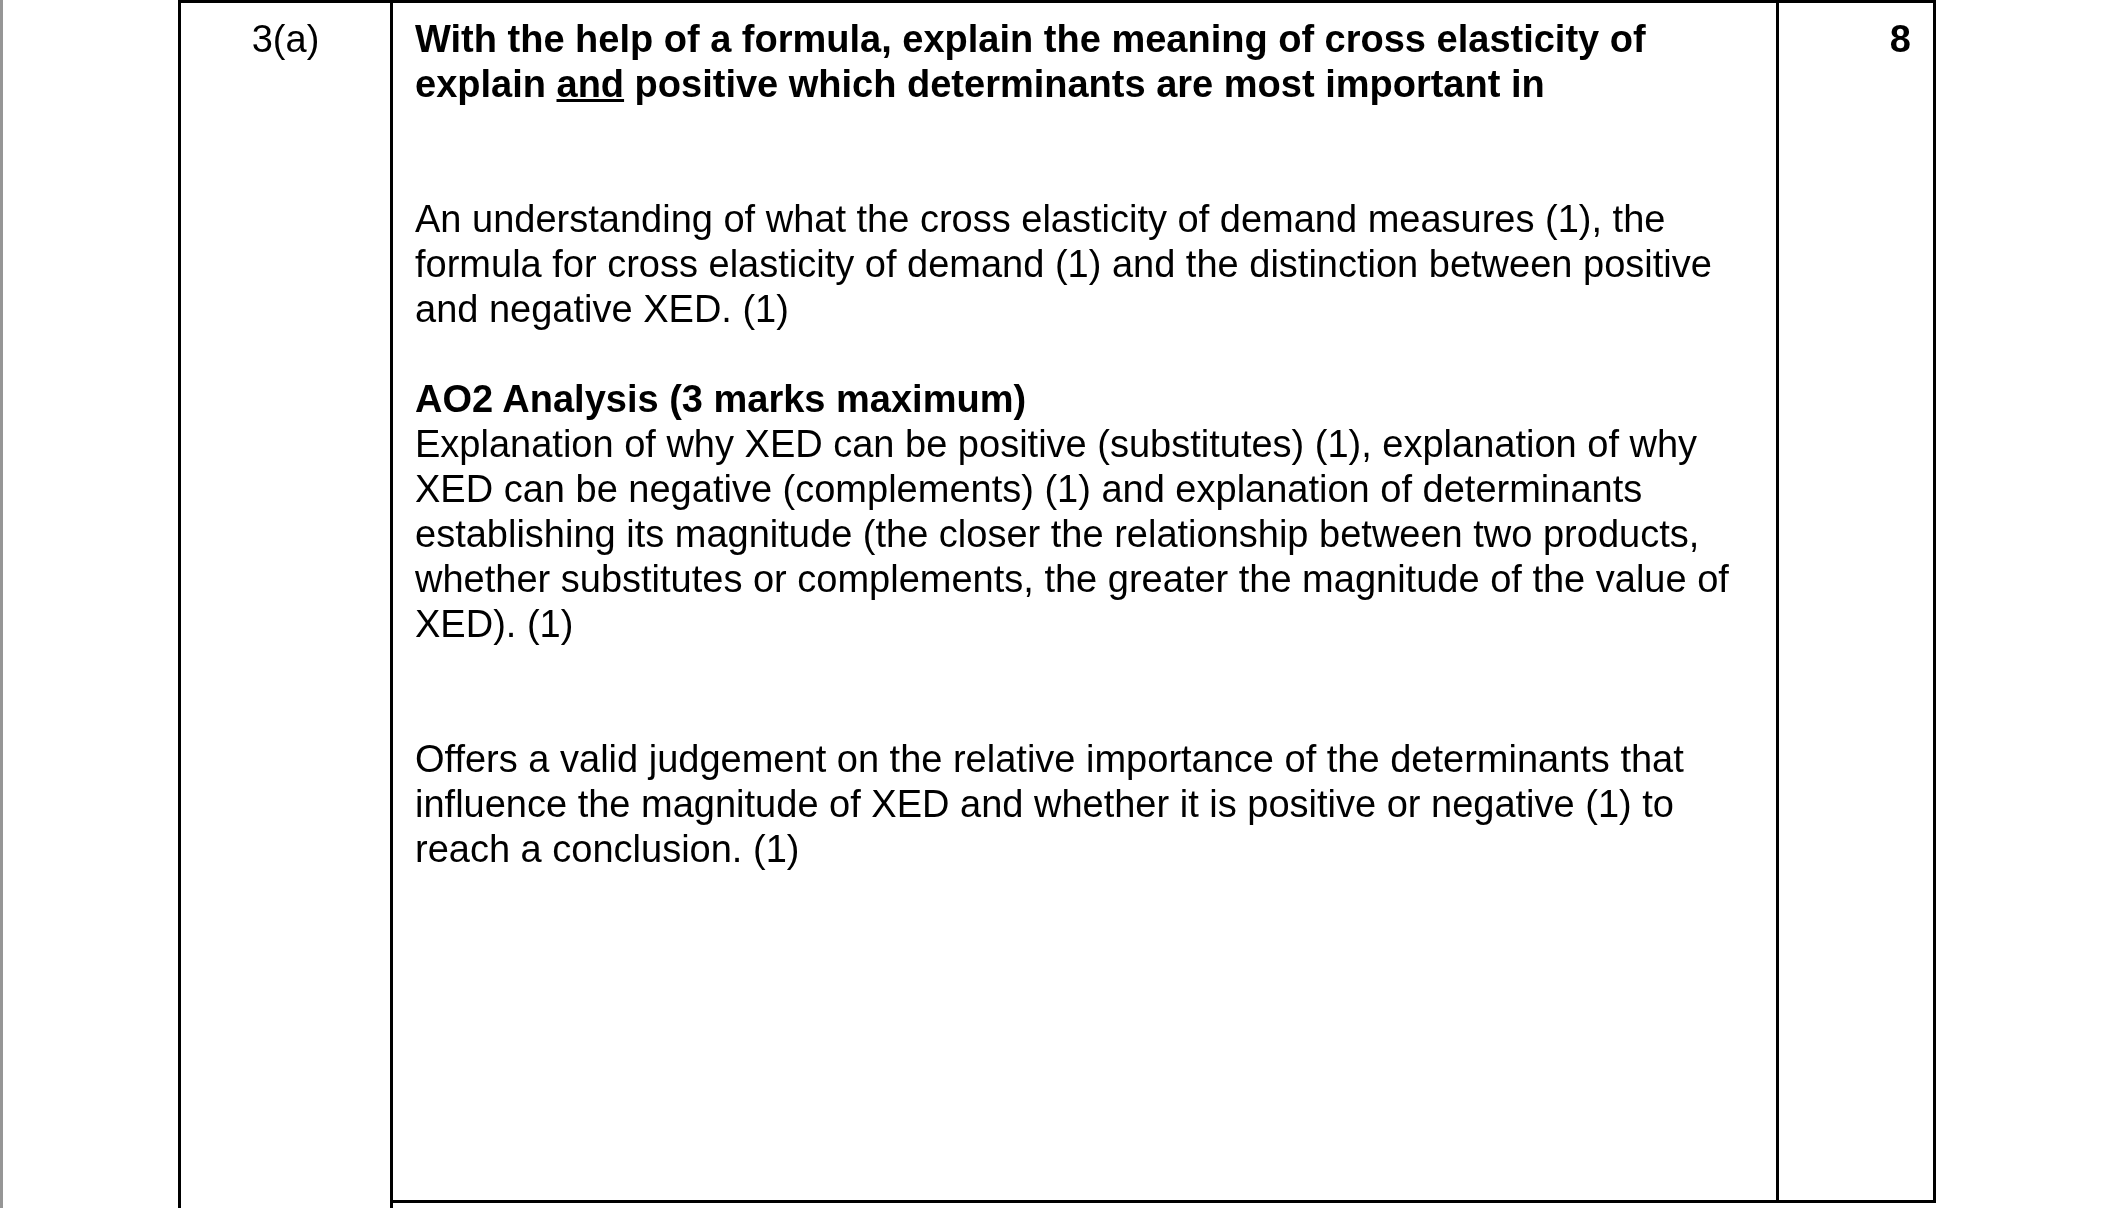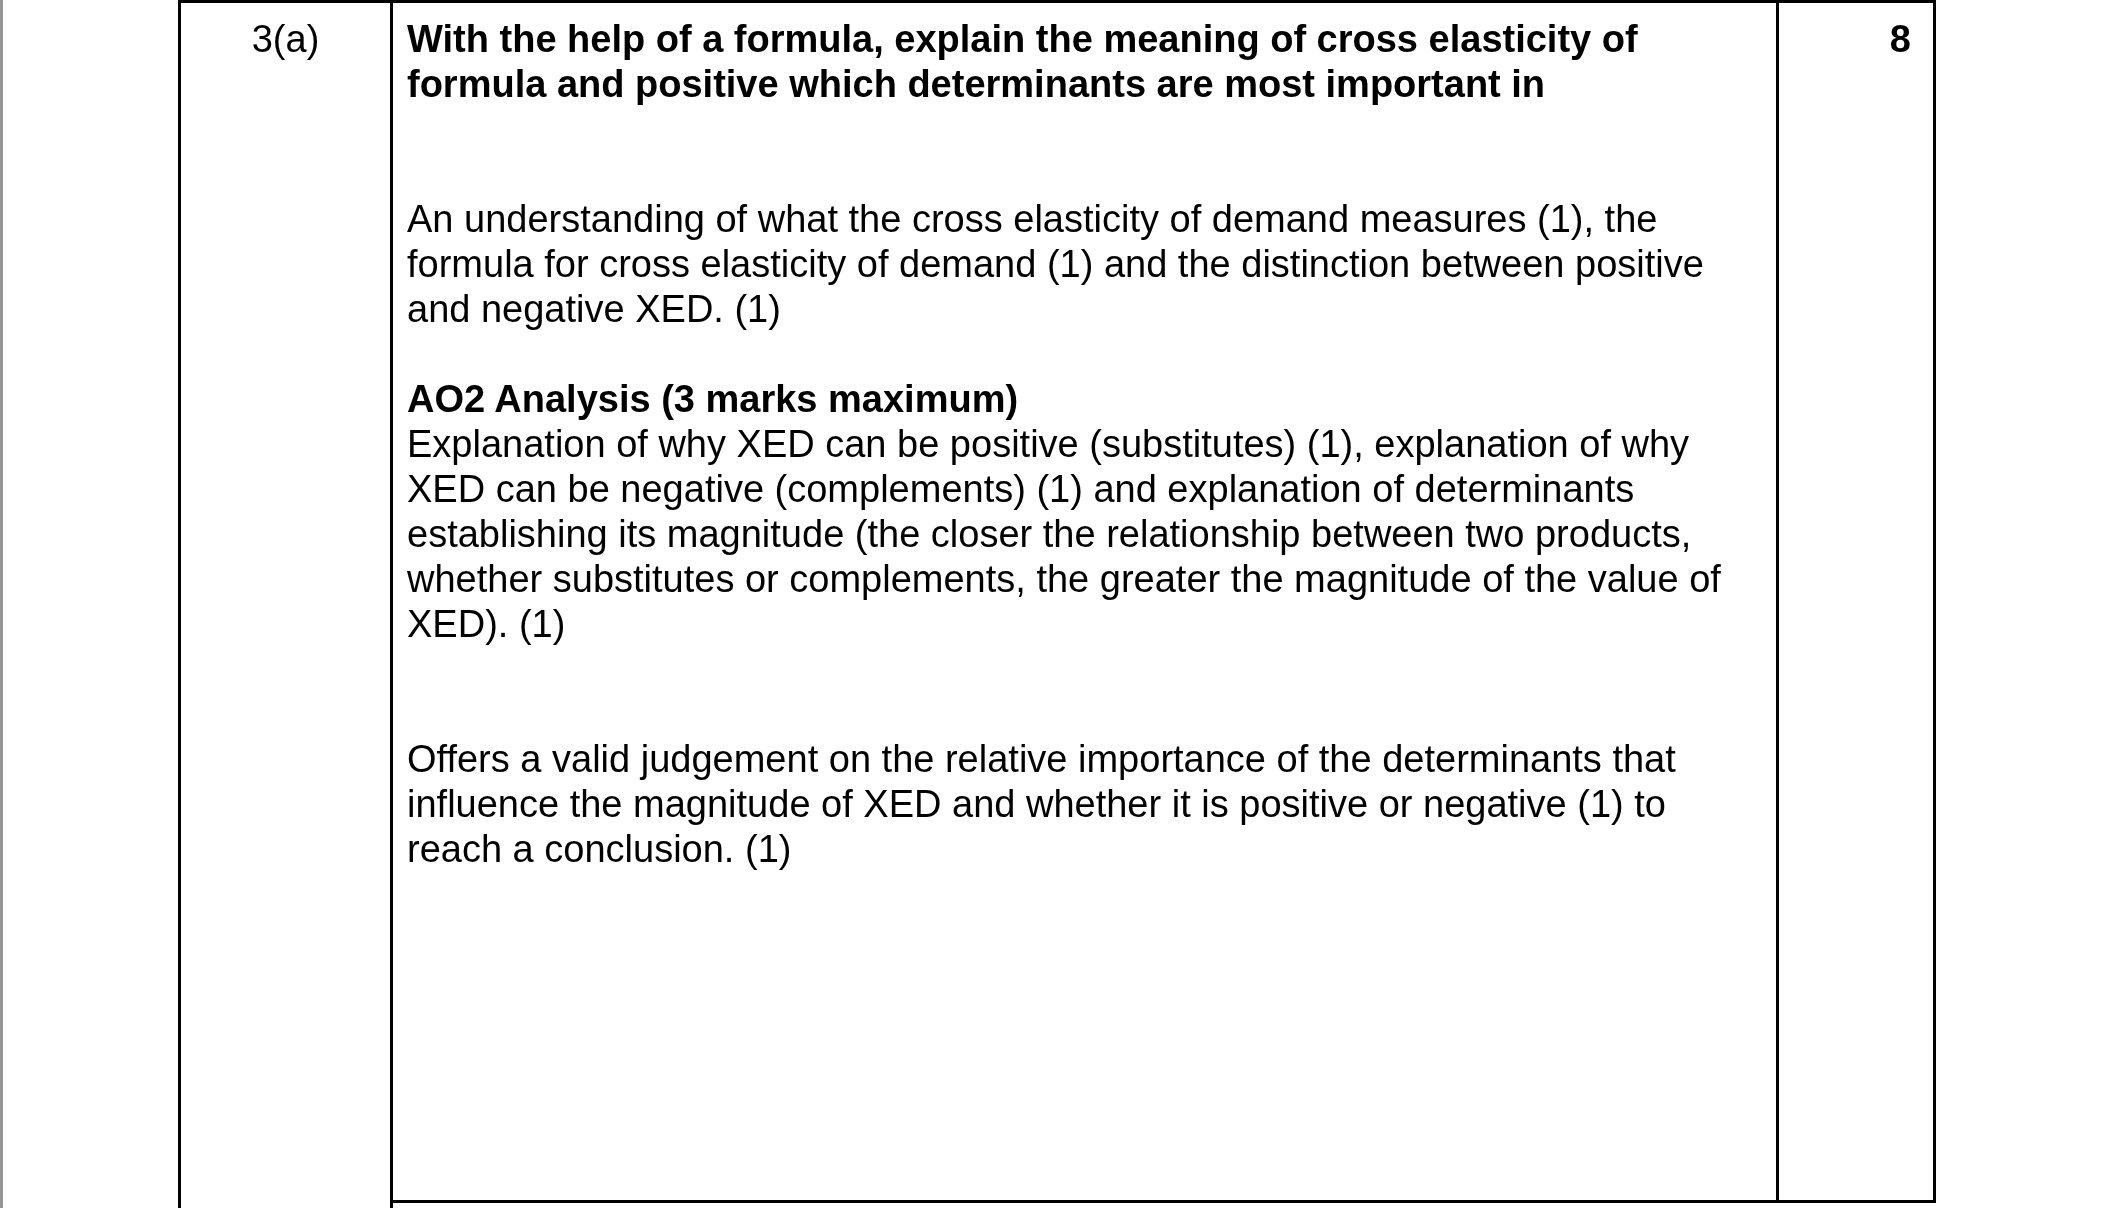--- a/index.html
+++ b/index.html
@@ -54,24 +54,24 @@
     padding: 17px 6px 0 14px;
   }
   #marks-cell {
     left: 1779px;
     width: 132px;
     padding: 17px 22px 0 0;
     text-align: right;
     font-weight: bold;
   }
 
-  #content-cell p { margin: 0 0 45px 0; }
+  #content-cell p { margin: 0 0 45px 8px; }
   #content-cell p:last-child { margin-bottom: 0; }
   .bold { font-weight: bold; }
-  .u { }
+  .u { text-decoration: underline; }
   .prelines { white-space: pre-line; }
 </style>
 </head>
 <body>
 
 <div id="page">
 
   <div id="edge-left" class="edge-line"></div>
   <div id="edge-right" class="edge-line"></div>
 
@@ -83,21 +83,21 @@
   <div id="h-bottom" class="hline"></div>
 
   <div id="qnum-cell" class="cell">
     <span>3(a)</span>
   </div>
 
   <div id="content-cell" class="cell">
 
     <p class="bold">
       <span>With the help of a formula, explain the meaning of cross elasticity of</span><br>
-      <span>formula </span><span class="u">and</span><span> positive which determinants are most important in</span><br>
+      <span>explain </span><span class="u">and</span><span> positive which determinants are most important in</span><br>
     </p>
 
 
     <p>
       <br>
       <span class="prelines">An understanding of what the cross elasticity of demand measures (1), the
 formula for cross elasticity of demand (1) and the distinction between positive
 and negative XED. (1)</span>
     </p>
 

